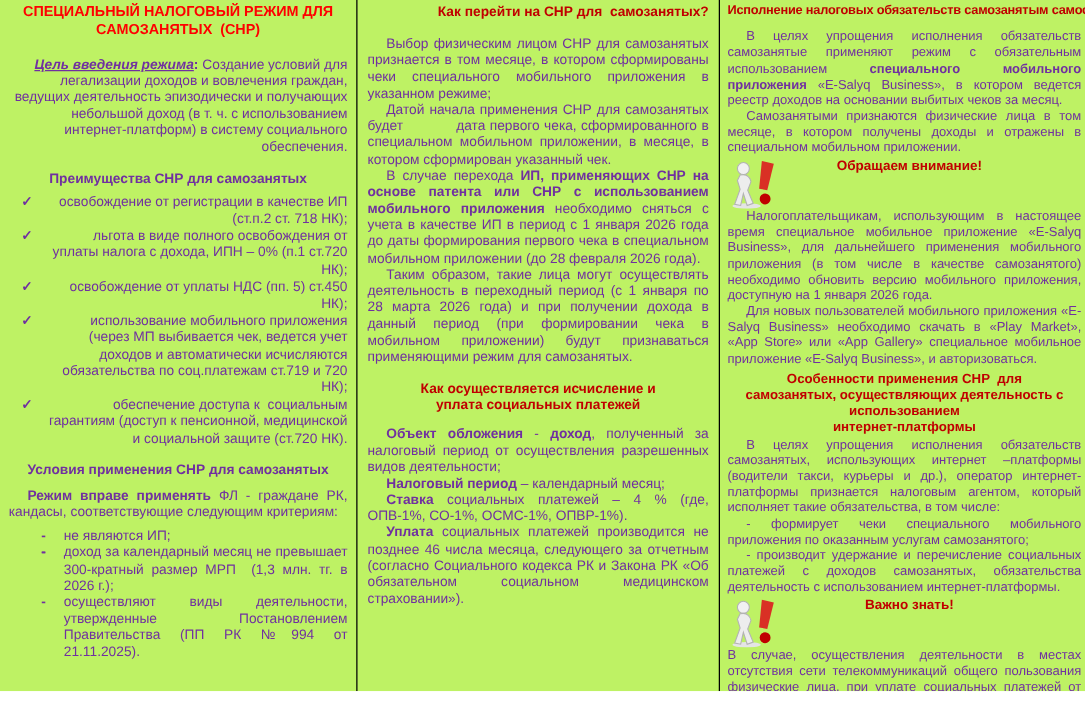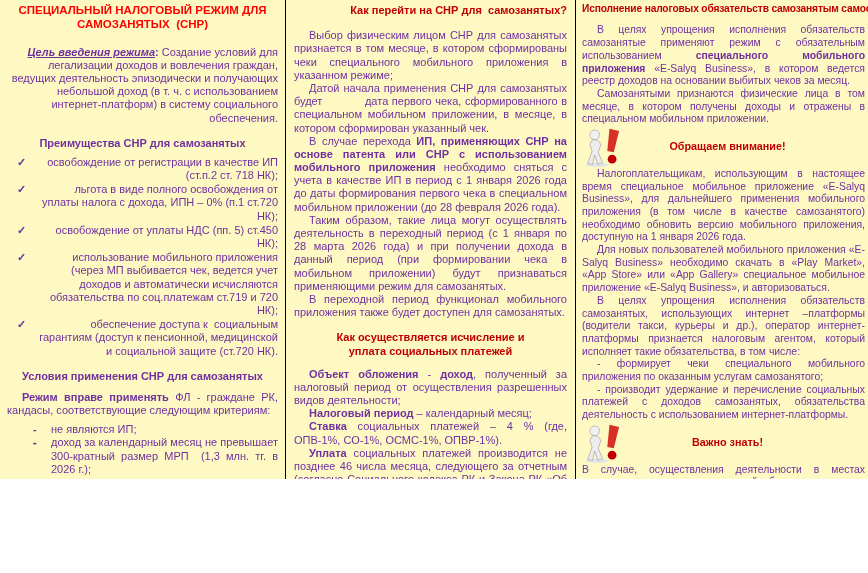--- a/index.html
+++ b/index.html
@@ -1,17 +1,17 @@
 <!DOCTYPE html>
 <html><head>
 <meta charset="utf-8">
 <style>
   html,body{margin:0;padding:0;background:#fff;}
   .page{
-    width:868px;height:479px;background:#fef9c3;display:flex;
+    width:868px;height:553px;background:#bef264;display:flex;
     font-family:"Liberation Sans",sans-serif;color:#7030A0;
     box-sizing:border-box;overflow:hidden;
   }
   .col{box-sizing:border-box;overflow:hidden;font-size:11px;line-height:1.2;text-align:justify;}
   .col-left{width:286px;border-right:1px solid #000;padding:2px 7px 0 7px;}
   .col-mid{width:290px;border-right:1px solid #000;padding:2px 8px 0 8px;}
   .col-right{width:292px;padding:2px 3px 0 6px;font-size:10.4px;line-height:1.22;}
   .doc-title{color:#FF0000;font-weight:bold;text-align:center;font-size:11.5px;margin:2px 0 14px 0;text-indent:0;}
   .doc-title span{display:block;}
   .h-red{color:#C00000;font-weight:bold;text-align:center;text-indent:0;}
@@ -21,21 +21,21 @@
   .noindent{text-indent:0;}
   .b{font-weight:bold;}
   .goal-label{font-weight:bold;font-style:italic;text-decoration:underline;}
   .mb12{margin-bottom:12px;text-align:right;} .mb8{margin-bottom:8px;} .mb6{margin-bottom:6px;}
   .mt12{margin-top:12px;}
   ul.checks,ul.dashes{list-style:none;margin:0;padding:0;}
   ul.checks li{position:relative;padding-left:30px;margin:0 0 1px 0;}
   ul.checks li .mark{position:absolute;left:10px;top:0;font-weight:bold;}
   ul.dashes li{position:relative;padding-left:44px;margin:0;}
   ul.dashes li .mark{position:absolute;left:26px;top:0;font-weight:bold;}
-  .note-row{display:flex;align-items:center;margin:1px 0 1px 0;text-indent:0;}
+  .note-row{display:flex;margin:1px 0 1px 0;text-indent:0;}
   .note-icon{flex:0 0 48px;height:40px;}
   .note-label{flex:1;text-align:center;color:#C00000;font-weight:bold;font-size:10.8px;padding-right:40px;}
   .h-top{white-space:nowrap;font-size:10.2px;letter-spacing:-0.15px;margin:1px 0 9px 0;}
   .h-mid2{margin:12px 0 10px 0;}
   .h-right2{margin:2px 0 2px 0;font-size:10.6px;}
 </style>
 </head>
 <body>
 
 <div class="page">
@@ -63,21 +63,20 @@
       <li><span class="mark">-</span><span>осуществляют виды деятельности, утвержденные Постановлением Правительства (ПП РК №994 от 21.11.2025).</span></li>
     </ul>
   </div>
 
   <div class="col col-mid">
     <div class="h-red mb12" style="margin-top:2px;">Как перейти на СНР для &nbsp;самозанятых?</div>
     <p class="para">Выбор физическим лицом СНР для самозанятых признается в том месяце, в котором сформированы чеки специального мобильного приложения в указанном режиме;</p>
     <p class="para">Датой начала применения СНР для самозанятых будет &nbsp;&nbsp;&nbsp;&nbsp;&nbsp;&nbsp;&nbsp;&nbsp;&nbsp;&nbsp; дата первого чека, сформированного в специальном мобильном приложении, в месяце, в котором сформирован указанный чек.</p>
     <p class="para"><span>В случае перехода </span><span class="b">ИП, применяющих СНР на основе патента или СНР с использованием мобильного приложения</span><span> необходимо сняться с учета в качестве ИП в период с 1 января 2026 года до даты формирования первого чека в специальном мобильном приложении (до 28 февраля 2026 года).</span></p>
     <p class="para">Таким образом, такие лица могут осуществлять деятельность в переходный период (с 1 января по 28 марта 2026 года) и при получении дохода в данный период (при формировании чека в мобильном приложении) будут признаваться применяющими режим для самозанятых.</p>
-    <p class="para">В переходной период функционал мобильного приложения также будет доступен для самозанятых.</p>
     <div class="h-red h-mid2">
       <span>Как осуществляется исчисление и</span>
       <span>уплата социальных платежей</span>
     </div>
     <p class="para"><span class="b">Объект обложения</span><span> - </span><span class="b">доход</span><span>, полученный за налоговый период от осуществления разрешенных видов деятельности;</span></p>
     <p class="para"><span class="b">Налоговый период</span><span> – календарный месяц;</span></p>
     <p class="para"><span class="b">Ставка</span><span> социальных платежей – 4 % (где, ОПВ-1%, СО-1%, ОСМС-1%, ОПВР-1%).</span></p>
     <p class="para"><span class="b">Уплата</span><span> социальных платежей производится не позднее 46 числа месяца, следующего за отчетным (согласно Социального кодекса РК и Закона РК «Об обязательном социальном медицинском страховании»).</span></p>
   </div>
 
@@ -90,20 +89,25 @@
         <ellipse cx="15" cy="43.5" rx="13" ry="2.5" fill="#e4e4e4"></ellipse>
         <circle cx="12" cy="9" r="5.5" fill="#f1f1f1" stroke="#b3b3b3" stroke-width="1"></circle>
         <path d="M9 15 Q17 13 19 21 L16 29 L21 41 L15.5 43 L12 32 L9.5 43 L4 42 L9 28 L6.5 20 Z" fill="#ededed" stroke="#b3b3b3" stroke-width="1"></path>
         <path d="M29 2 L40 4.5 L34 29 L26.5 27.5 Z" fill="#d93025"></path>
         <circle cx="32" cy="37" r="5" fill="#c00000"></circle>
       </svg>
       <div class="note-label">Обращаем внимание!</div>
     </div>
     <p class="para">Налогоплательщикам, использующим в настоящее время специальное мобильное приложение «E-Salyq Business», для дальнейшего применения мобильного приложения (в том числе в качестве самозанятого) необходимо обновить версию мобильного приложения, доступную на 1 января 2026 года.</p>
     <p class="para">Для новых пользователей мобильного приложения «E-Salyq Business» необходимо скачать в «Play Market», «App Store» или «App Gallery» специальное мобильное приложение «E-Salyq Business», и авторизоваться.</p>
+    <div class="h-red h-right2">
+      <span>Особенности применения СНР &nbsp;для</span>
+      <span>самозанятых, осуществляющих деятельность с использованием</span>
+      <span>интернет-платформы</span>
+    </div>
     <p class="para">В целях упрощения исполнения обязательств самозанятых, использующих интернет –платформы (водители такси, курьеры и др.), оператор интернет-платформы признается налоговым агентом, который исполняет такие обязательства, в том числе:</p>
     <p class="para">- формирует чеки специального мобильного приложения по оказанным услугам самозанятого;</p>
     <p class="para">- производит удержание и перечисление социальных платежей с доходов самозанятых, обязательства деятельность с использованием интернет-платформы.</p>
     <div class="note-row">
       <svg class="note-icon" viewBox="0 0 50 46" xmlns="http://www.w3.org/2000/svg">
         <ellipse cx="15" cy="43.5" rx="13" ry="2.5" fill="#e4e4e4"></ellipse>
         <circle cx="12" cy="9" r="5.5" fill="#f1f1f1" stroke="#b3b3b3" stroke-width="1"></circle>
         <path d="M9 15 Q17 13 19 21 L16 29 L21 41 L15.5 43 L12 32 L9.5 43 L4 42 L9 28 L6.5 20 Z" fill="#ededed" stroke="#b3b3b3" stroke-width="1"></path>
         <path d="M29 2 L40 4.5 L34 29 L26.5 27.5 Z" fill="#d93025"></path>
         <circle cx="32" cy="37" r="5" fill="#c00000"></circle>

